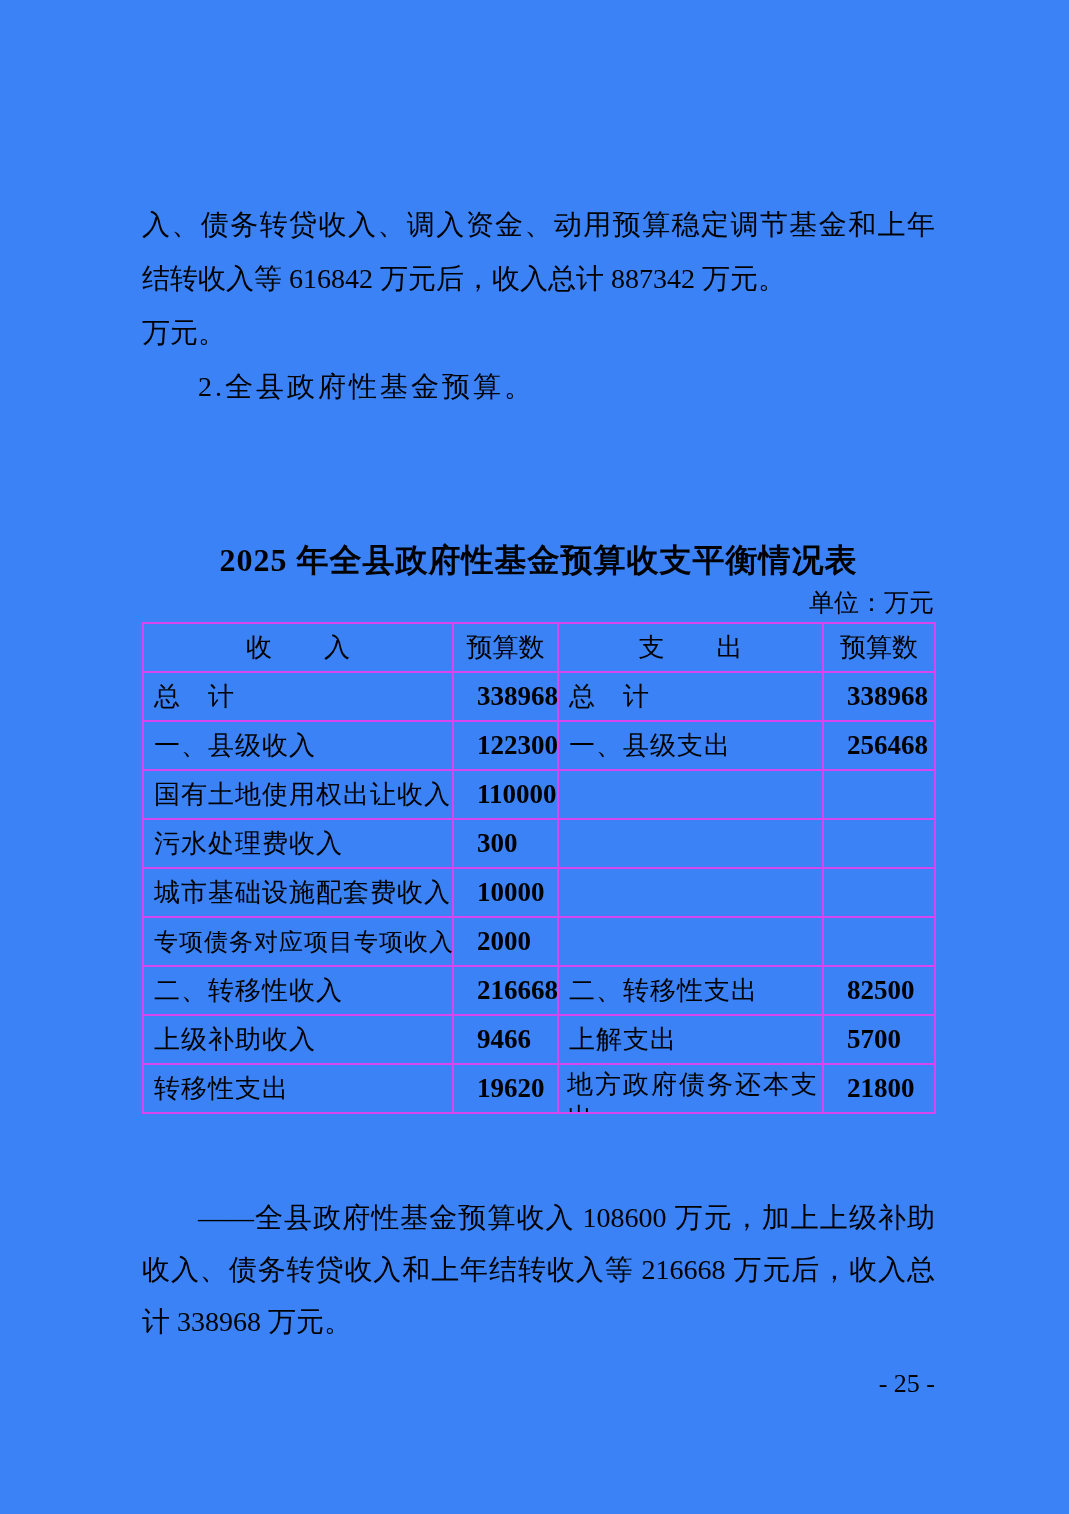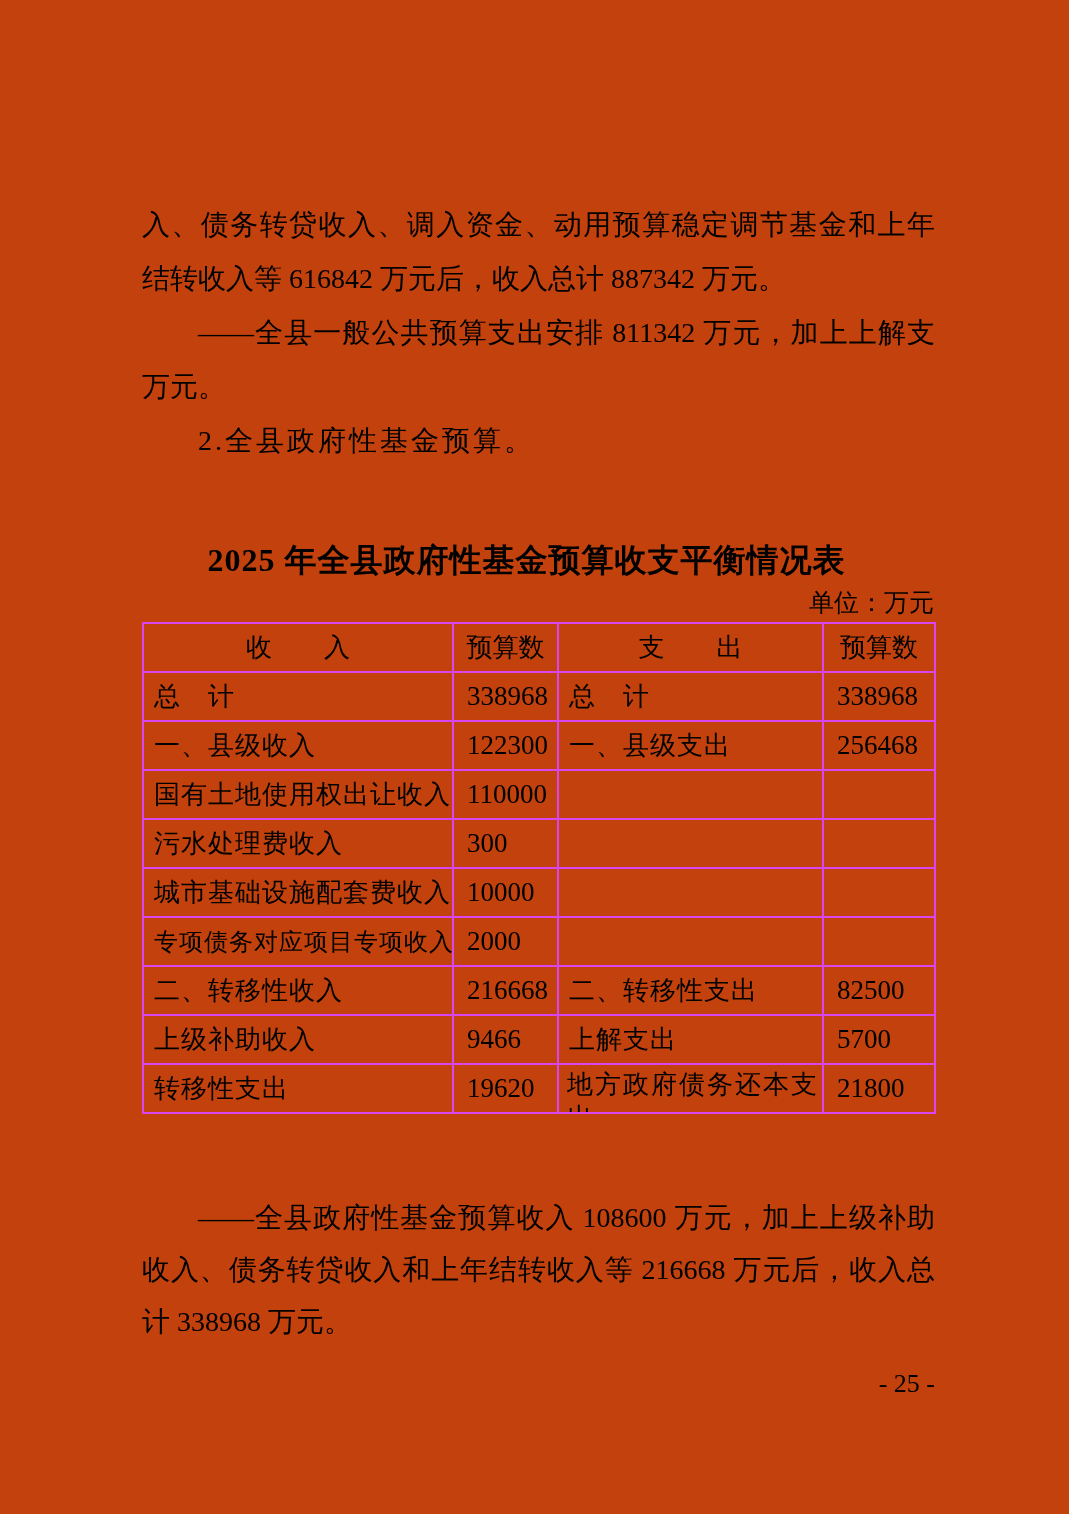--- a/index.html
+++ b/index.html
@@ -1,74 +1,73 @@
 <!DOCTYPE html>
 <html><head>
 <meta charset="utf-8">
 <style>
   html,body{margin:0;padding:0;background:#ffffff;}
   .page{
     position:relative;
     width:1069px;height:1514px;
-    background:#c2410c;
+    background:#3b82f6;
     color:#000;
     font-family:"Liberation Serif","DejaVu Serif",serif;
     overflow:hidden;
   }
   
   .body-text{position:absolute;left:142px;top:198px;width:793px;font-size:28px;}
   .body-text .line{height:54px;line-height:54px;white-space:nowrap;}
   .closing{position:absolute;left:142px;top:1192px;width:793px;font-size:28px;}
   .closing .line{height:52px;line-height:52px;white-space:nowrap;}
   .jl{text-align:justify;text-align-last:justify;white-space:normal !important;}
   .ind{text-indent:56px;}
   .ls{letter-spacing:3px;}
   
   .tbl-title{
-    position:absolute;left:130px;top:540px;width:793px;height:40px;
+    position:absolute;left:142px;top:540px;width:793px;height:40px;
     margin:0;font-size:32px;font-weight:700;text-align:center;line-height:40px;
     letter-spacing:1px;
   }
   .unit{
     position:absolute;left:142px;top:588px;width:792px;height:30px;
     font-size:25px;line-height:30px;text-align:right;
   }
   
   table.budget{
     position:absolute;left:142px;top:622px;width:792px;
     border-collapse:collapse;table-layout:fixed;
   }
   table.budget th,table.budget td{
     border:2px solid #d946ef;padding:0;font-weight:normal;
   }
   table.budget th{height:47px;text-align:center;font-size:26px;vertical-align:middle;}
   table.budget td{height:47px;vertical-align:middle;}
   td.lbl .c{padding-left:10px;font-size:26px;white-space:nowrap;overflow:hidden;letter-spacing:1px;}
-  td.num .c{padding-left:13px;font-size:27px;white-space:nowrap;overflow:hidden;}
+  td.num .c{padding-left:23px;font-size:27px;white-space:nowrap;overflow:hidden;font-weight:bold;}
   td.vtop{vertical-align:top;}
   .wrapclip{
     margin-top:3px;padding-left:8px;padding-right:4px;
     font-size:26px;line-height:33px;height:44px;overflow:hidden;
     text-align:justify;word-break:break-all;letter-spacing:1px;
   }
   
   .page-num{
     position:absolute;right:134px;top:1368px;height:32px;
     font-size:26px;line-height:32px;text-align:right;
   }
 </style>
 </head>
 <body>
 
 <div class="page">
 
   <div class="body-text">
     <div class="line jl">入、债务转贷收入、调入资金、动用预算稳定调节基金和上年</div>
     <div class="line">结转收入等 616842 万元后，收入总计 887342 万元。</div>
-    <div class="line jl ind">——全县一般公共预算支出安排 811342 万元，加上上解支</div>
     <div class="line">万元。</div>
     <div class="line ind ls">2.全县政府性基金预算。</div>
   </div>
 
   <h1 class="tbl-title">2025 年全县政府性基金预算收支平衡情况表</h1>
 
   <div class="unit">单位：万元</div>
 
   <table class="budget">
     <colgroup>

